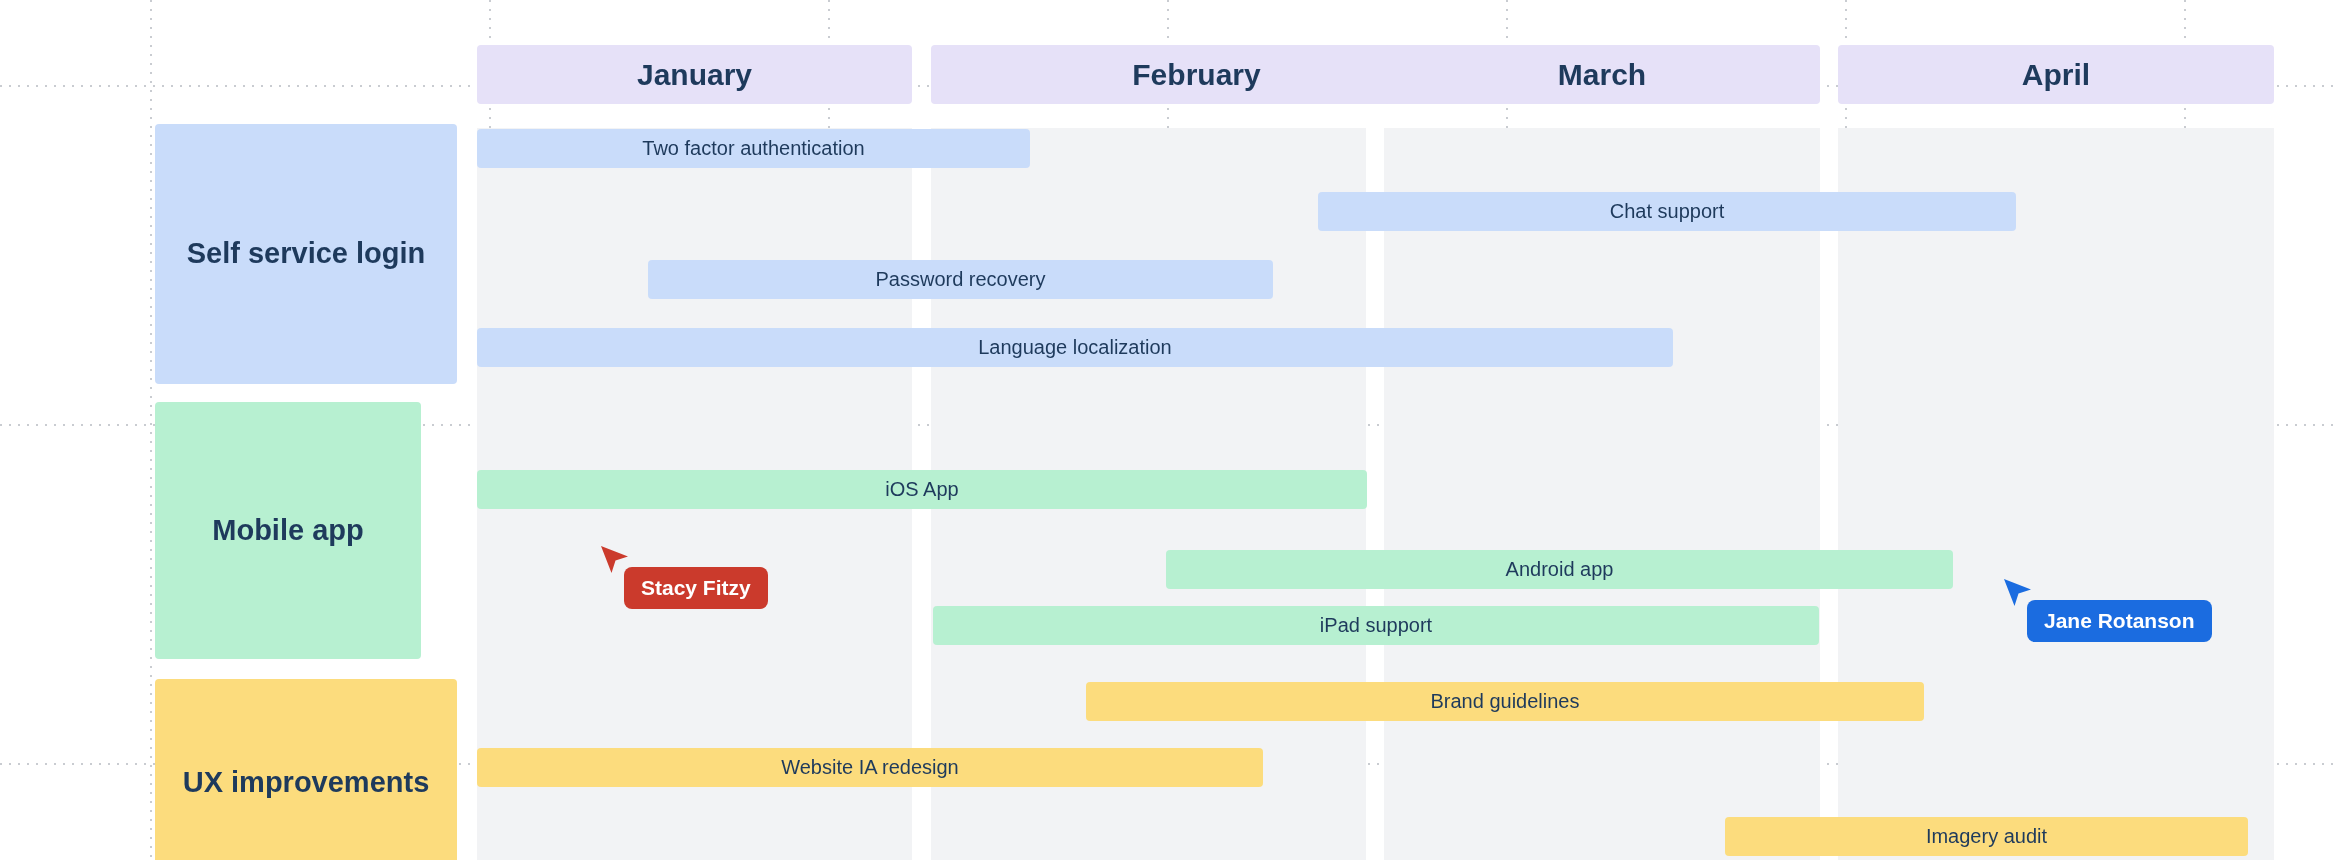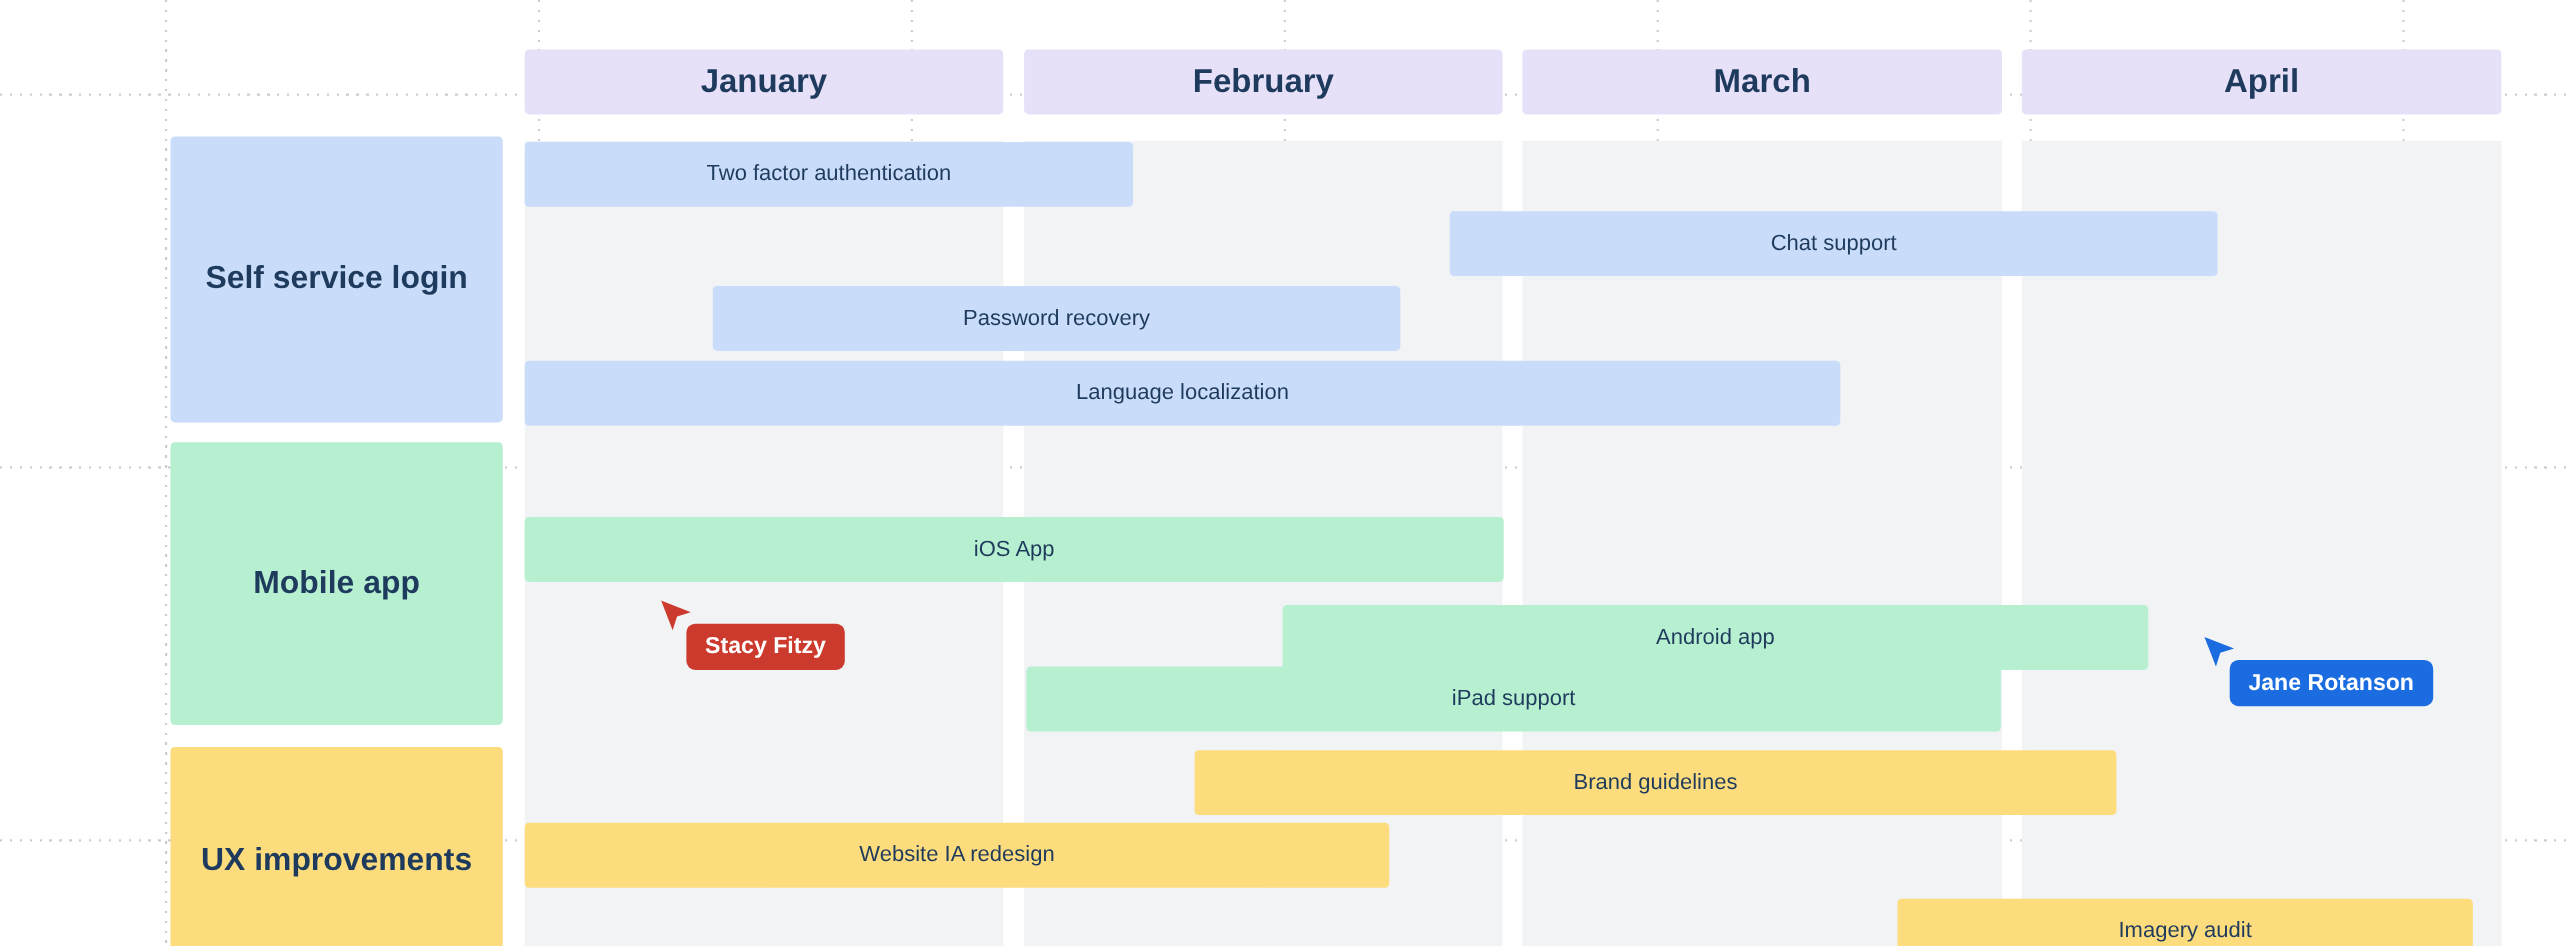--- a/index.html
+++ b/index.html
@@ -8,21 +8,21 @@
   .vline{position:absolute;top:0;width:2px;height:860px;
          background-image:repeating-linear-gradient(to bottom,#c9ccd1 0 2px,transparent 2px 9px);}
   .hline{position:absolute;left:0;height:2px;width:2336px;
          background-image:repeating-linear-gradient(to right,#c9ccd1 0 2px,transparent 2px 9px);}
   .stripe{position:absolute;background:#f2f3f5;}
   .month-header{position:absolute;border-radius:4px;display:flex;align-items:center;justify-content:center;
                 font-weight:700;font-size:30px;color:#1e3a5c;background:#e6e1f8;}
   .category{position:absolute;border-radius:4px;display:flex;align-items:center;justify-content:center;
             text-align:center;font-weight:700;font-size:29px;line-height:1.22;color:#1e3a5c;
             padding:0 26px;box-sizing:border-box;}
-  .task{position:absolute;height:59px;border-radius:4px;display:flex;align-items:center;justify-content:center;
+  .task{position:absolute;height:39px;border-radius:4px;display:flex;align-items:center;justify-content:center;
         font-size:20px;font-weight:400;color:#1e3a5c;white-space:nowrap;}
   .cursor{position:absolute;}
   .cursor svg{position:absolute;left:0;top:0;}
   .cursor-label{position:absolute;left:24px;top:22px;color:#ffffff;font-weight:700;font-size:21px;
                 padding:9px 17px;border-radius:8px;white-space:nowrap;}
 </style>
 </head>
 <body>
 
 <div class="board" id="board">
@@ -41,35 +41,35 @@
   <div id="stripes">
       <div class="stripe" style="left: 477px; top: 128px; width: 435px; height: 732px;"></div>
       <div class="stripe" style="left: 931px; top: 128px; width: 435px; height: 732px;"></div>
       <div class="stripe" style="left: 1384px; top: 128px; width: 436px; height: 732px;"></div>
       <div class="stripe" style="left: 1838px; top: 128px; width: 436px; height: 732px;"></div>
     </div>
   <div id="headers">
       <div class="month-header" style="left: 477px; top: 45px; width: 435px; height: 59px;">
         <div>January</div>
       </div>
-      <div class="month-header" style="left: 931px; top: 45px; width: 435px; height: 59px;">
+      <div class="month-header" style="left: 931px; top: 45px; width: 435px; height: 59px; padding-left: 48px;">
         <div>February</div>
       </div>
       <div class="month-header" style="left: 1384px; top: 45px; width: 436px; height: 59px;">
         <div>March</div>
       </div>
       <div class="month-header" style="left: 1838px; top: 45px; width: 436px; height: 59px;">
         <div>April</div>
       </div>
     </div>
   <div id="categories">
       <div class="category" style="left: 155px; top: 124px; width: 302px; height: 260px; background: rgb(201, 220, 250);">
         <div>Self service login</div>
       </div>
-      <div class="category" style="left: 155px; top: 402px; width: 302px; height: 257px; background: rgb(183, 240, 209);">
+      <div class="category" style="left: 155px; top: 402px; width: 266px; height: 257px; background: rgb(183, 240, 209);">
         <div>Mobile app</div>
       </div>
       <div class="category" style="left: 155px; top: 679px; width: 302px; height: 207px; background: rgb(252, 220, 125);">
         <div>UX improvements</div>
       </div>
     </div>
   <div id="tasks">
       <div class="task" style="left: 477px; top: 129px; width: 553px; background: rgb(201, 220, 250);">
         <div>Two factor authentication</div>
       </div>

